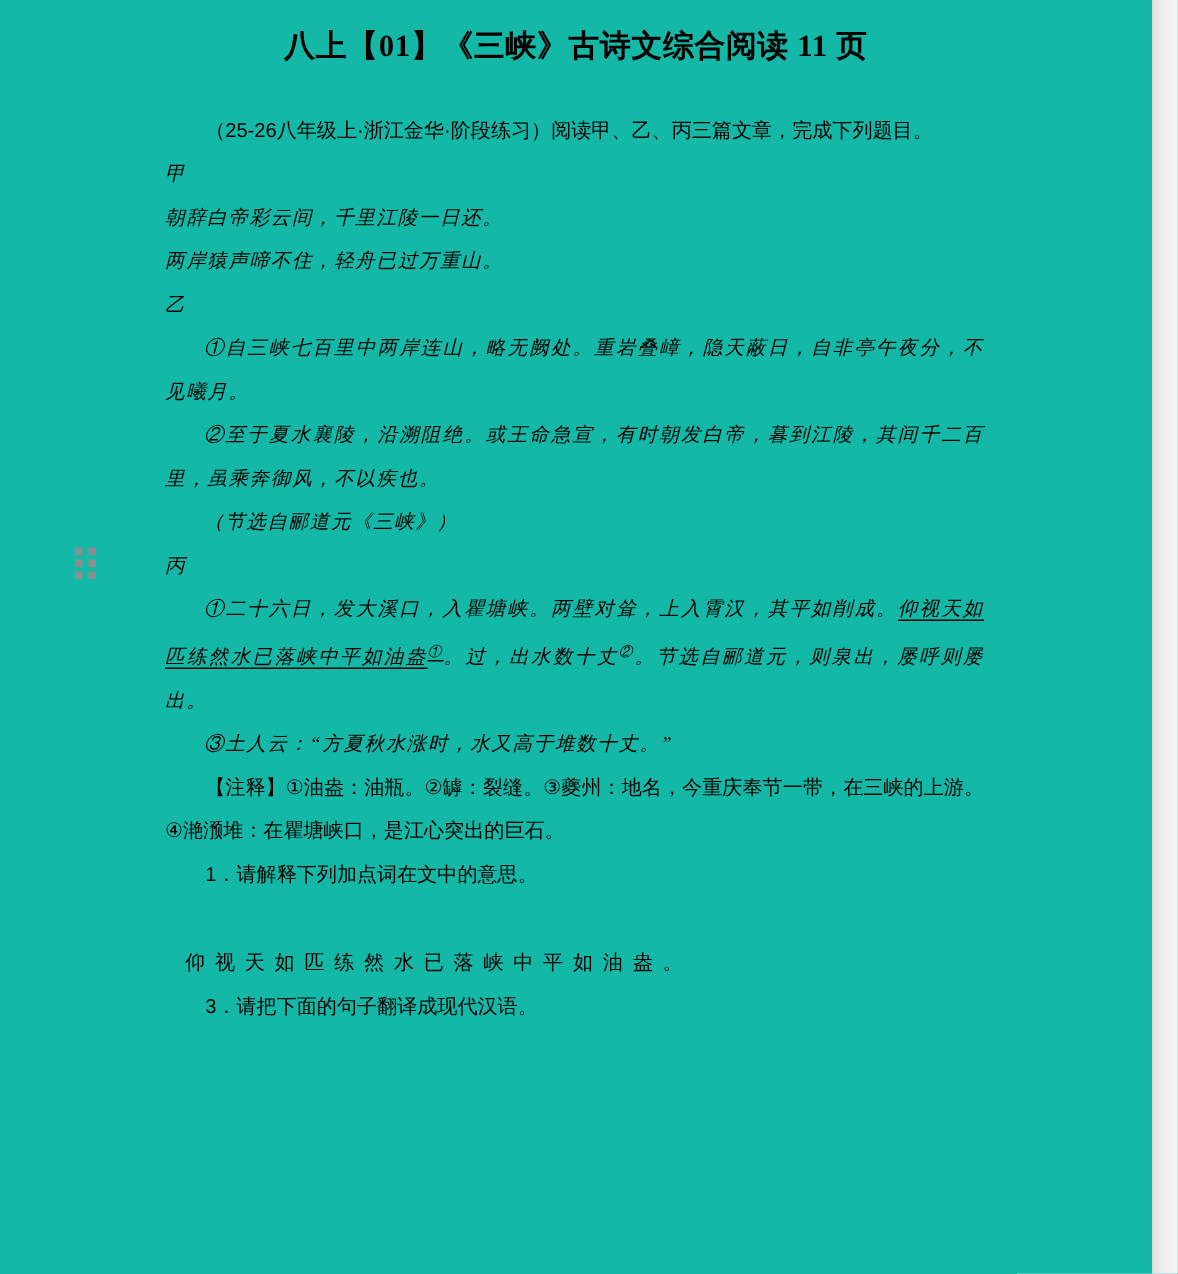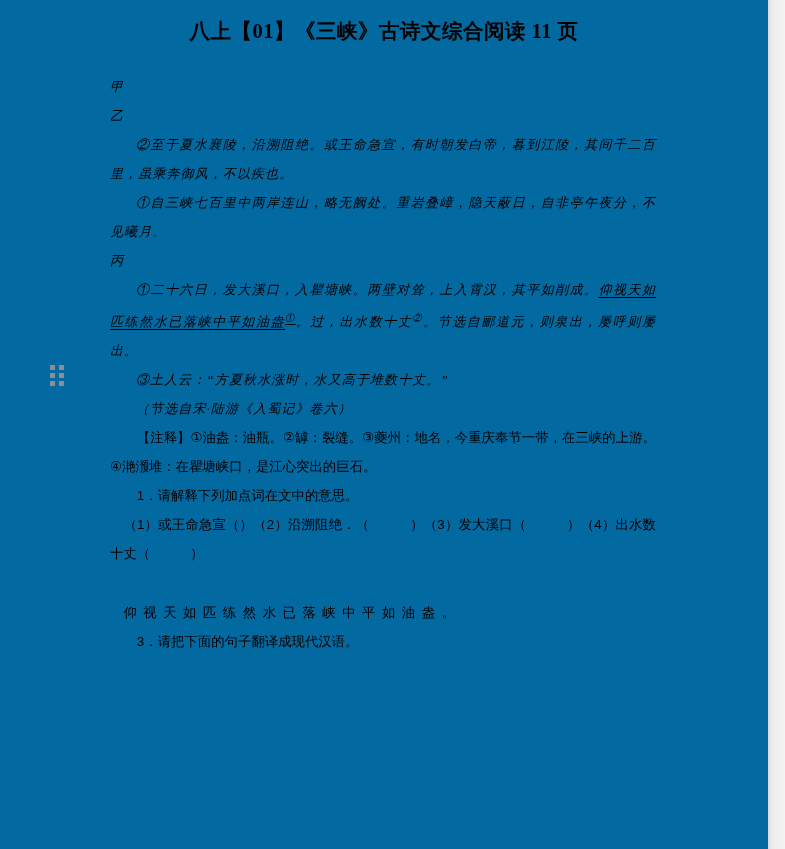--- a/index.html
+++ b/index.html
@@ -13,21 +13,21 @@
     overflow:hidden;
     position:relative;
   }
 
   
   #page-sheet{
     position:absolute;
     left:0; top:0;
     width:768px;
     height:849px;
-    background:#0369a1;
+    background:#14b8a6;
     overflow:hidden;
   }
   
   #page-edge{
     position:absolute;
     left:768px; top:0;
     width:17px;
     height:849px;
     background:linear-gradient(to right,#d8d8d8 0px,#e6e6e6 2px,#efefef 7px,#f4f4f4 17px);
   }
@@ -121,39 +121,41 @@
 <body>
 
 <div id="page-sheet">
 
   <div class="content">
 
     <h1 class="doc-title">八上【01】《三峡》古诗文综合阅读 11 页</h1>
 
     <div class="body-wrap">
 
+      <p class="modern indent">（25-26八年级上·浙江金华·阶段练习）阅读甲、乙、丙三篇文章，完成下列题目。</p>
 
       <p class="kai flush">甲</p>
+      <p class="kai flush">朝辞白帝彩云间，千里江陵一日还。</p>
+      <p class="kai flush">两岸猿声啼不住，轻舟已过万重山。</p>
 
       <p class="kai flush">乙</p>
+      <p class="kai indent">①自三峡七百里中两岸连山，略无阙处。重岩叠嶂，隐天蔽日，自非亭午夜分，不见曦月。</p>
       <p class="kai indent">②至于夏水襄陵，沿溯阻绝。或王命急宣，有时朝发白帝，暮到江陵，其间千二百里，虽乘奔御风，不以疾也。</p>
-      <p class="kai indent">①自三峡七百里中两岸连山，略无阙处。重岩叠嶂，隐天蔽日，自非亭午夜分，不见曦月。</p>
+      <p class="kai indent">（节选自郦道元《三峡》）</p>
 
       <p class="kai flush">丙</p>
 
       <p class="kai indent"><span>①二十六日，发大溪口，入瞿塘峡。两壁对耸，上入霄汉，其平如削成。</span><span class="u">仰视天如匹练然水已落峡中平如油盎</span><sup class="u">①</sup><span>。过，出水数十丈</span><sup>②</sup><span>。节选自郦道元，则泉出，屡呼则屡出。</span></p>
 
 
       <p class="kai indent">③土人云：“方夏秋水涨时，水又高于堆数十丈。”</p>
-      <p class="kai indent">（节选自宋·陆游《入蜀记》卷六）</p>
 
       <p class="modern indent"><span>【注释】</span><span>①油盎：油瓶。②罅：裂缝。③夔州：地名，今重庆奉节一带，在三峡的上游。</span><span>④滟滪堆：在瞿塘峡口，是江心突出的巨石。</span></p>
 
       <p class="modern q-head"><span>1．</span><span>请解释下列加点词在文中的意思。</span></p>
-      <p class="modern q-line">（1）或王命急宣（）（2）沿溯阻绝．（　　　）（3）发大溪口（　　　）（4）出水数十丈（　　　）</p>
 
       <p class="modern q-line spaced">仰视天如匹练然水已落峡中平如油盎。</p>
 
       <p class="modern q-head"><span>3．</span><span>请把下面的句子翻译成现代汉语。</span></p>
 
     </div>
   </div>
 
   <div id="drag-handle">
     <span></span>

